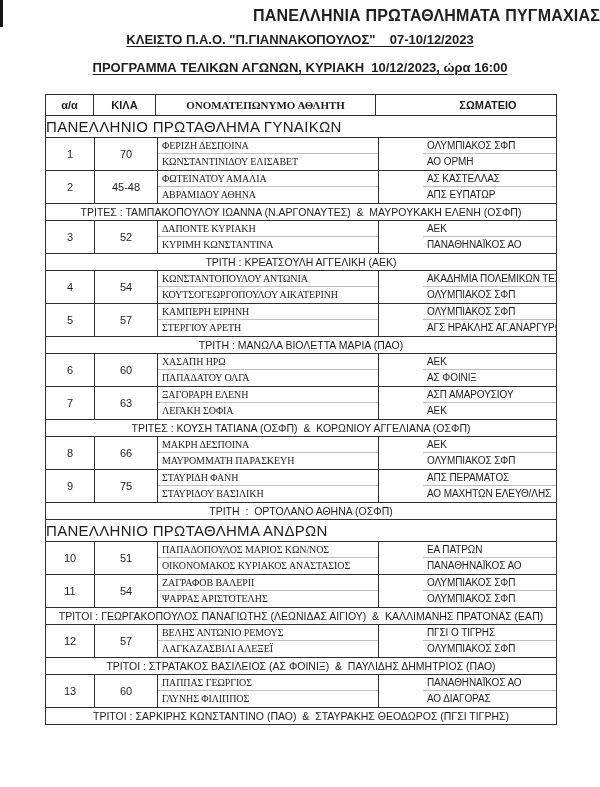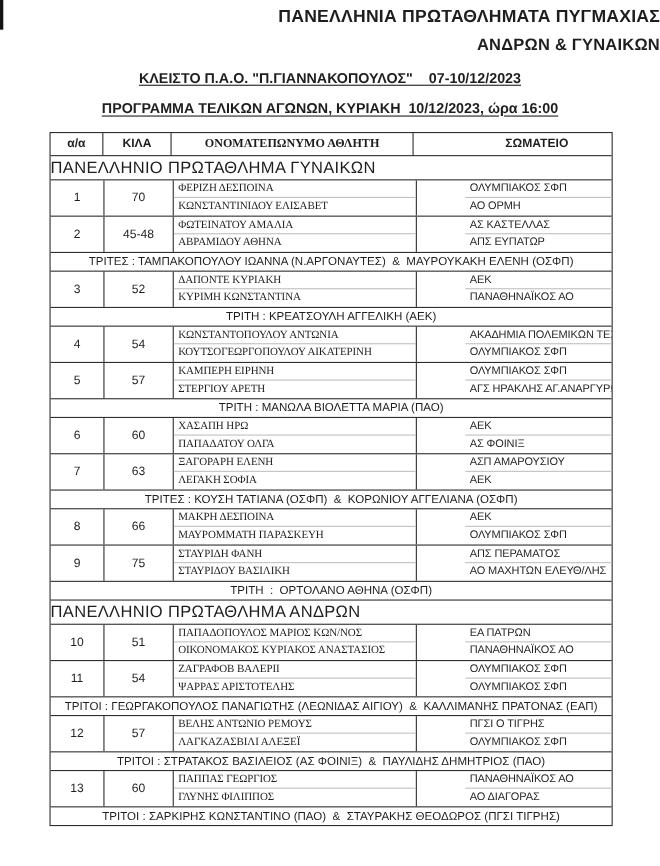--- a/index.html
+++ b/index.html
@@ -10,21 +10,21 @@
   }
   .scan-artifact{position:absolute;left:0;top:0;width:3px;height:27px;background:#141414;}
   .doc-header{padding-top:7px;text-align:center;}
   .title-line{font-weight:bold;font-size:16px;letter-spacing:.2px;white-space:pre;margin:0 0 7px 0;text-align:right;}
   .title-line.second{font-size:15px;margin-bottom:14px;}
   .underlined-line{
     font-weight:bold;font-size:13px;white-space:pre;margin:0 0 13px 0;
     text-decoration:underline;text-underline-offset:2px;
   }
   .doc-table{
-    position:absolute;left:45px;top:120px;width:510px;
+    position:absolute;left:45px;top:94px;width:510px;
     border:1.6px solid #2e2e2e;background:#fff;
   }
   .t-row{display:flex;border-top:1.5px solid #2e2e2e;}
   .t-row.first{border-top:none;}
   .hcell{
     font-weight:bold;font-size:11px;height:20px;line-height:20px;
     text-align:center;box-sizing:border-box;
   }
   .c-num{width:48px;border-right:1.5px solid #2e2e2e;flex:none;}
   .c-kg{width:62px;border-right:1.5px solid #2e2e2e;flex:none;}
@@ -48,21 +48,20 @@
     font-size:10.5px;height:16px;line-height:16px;white-space:pre;overflow:hidden;
   }
 </style>
 </head>
 <body>
 
 <div class="scan-artifact"></div>
 
 <div class="doc-header">
   <div class="title-line">ΠΑΝΕΛΛΗΝΙΑ ΠΡΩΤΑΘΛΗΜΑΤΑ ΠΥΓΜΑΧΙΑΣ</div>
-  <div class="title-line second">ΑΝΔΡΩΝ &amp; ΓΥΝΑΙΚΩΝ</div>
   <div class="underlined-line">ΚΛΕΙΣΤΟ Π.Α.Ο. "Π.ΓΙΑΝΝΑΚΟΠΟΥΛΟΣ"    07-10/12/2023</div>
   <div class="underlined-line">ΠΡΟΓΡΑΜΜΑ ΤΕΛΙΚΩΝ ΑΓΩΝΩΝ, ΚΥΡΙΑΚΗ  10/12/2023, ώρα 16:00</div>
 </div>
 
 <div class="doc-table">
   <div class="t-row first">
     <div class="hcell c-num">α/α</div>
     <div class="hcell c-kg">ΚΙΛΑ</div>
     <div class="hcell c-name">ΟΝΟΜΑΤΕΠΩΝΥΜΟ ΑΘΛΗΤΗ</div>
     <div class="hcell c-club">ΣΩΜΑΤΕΙΟ</div>

